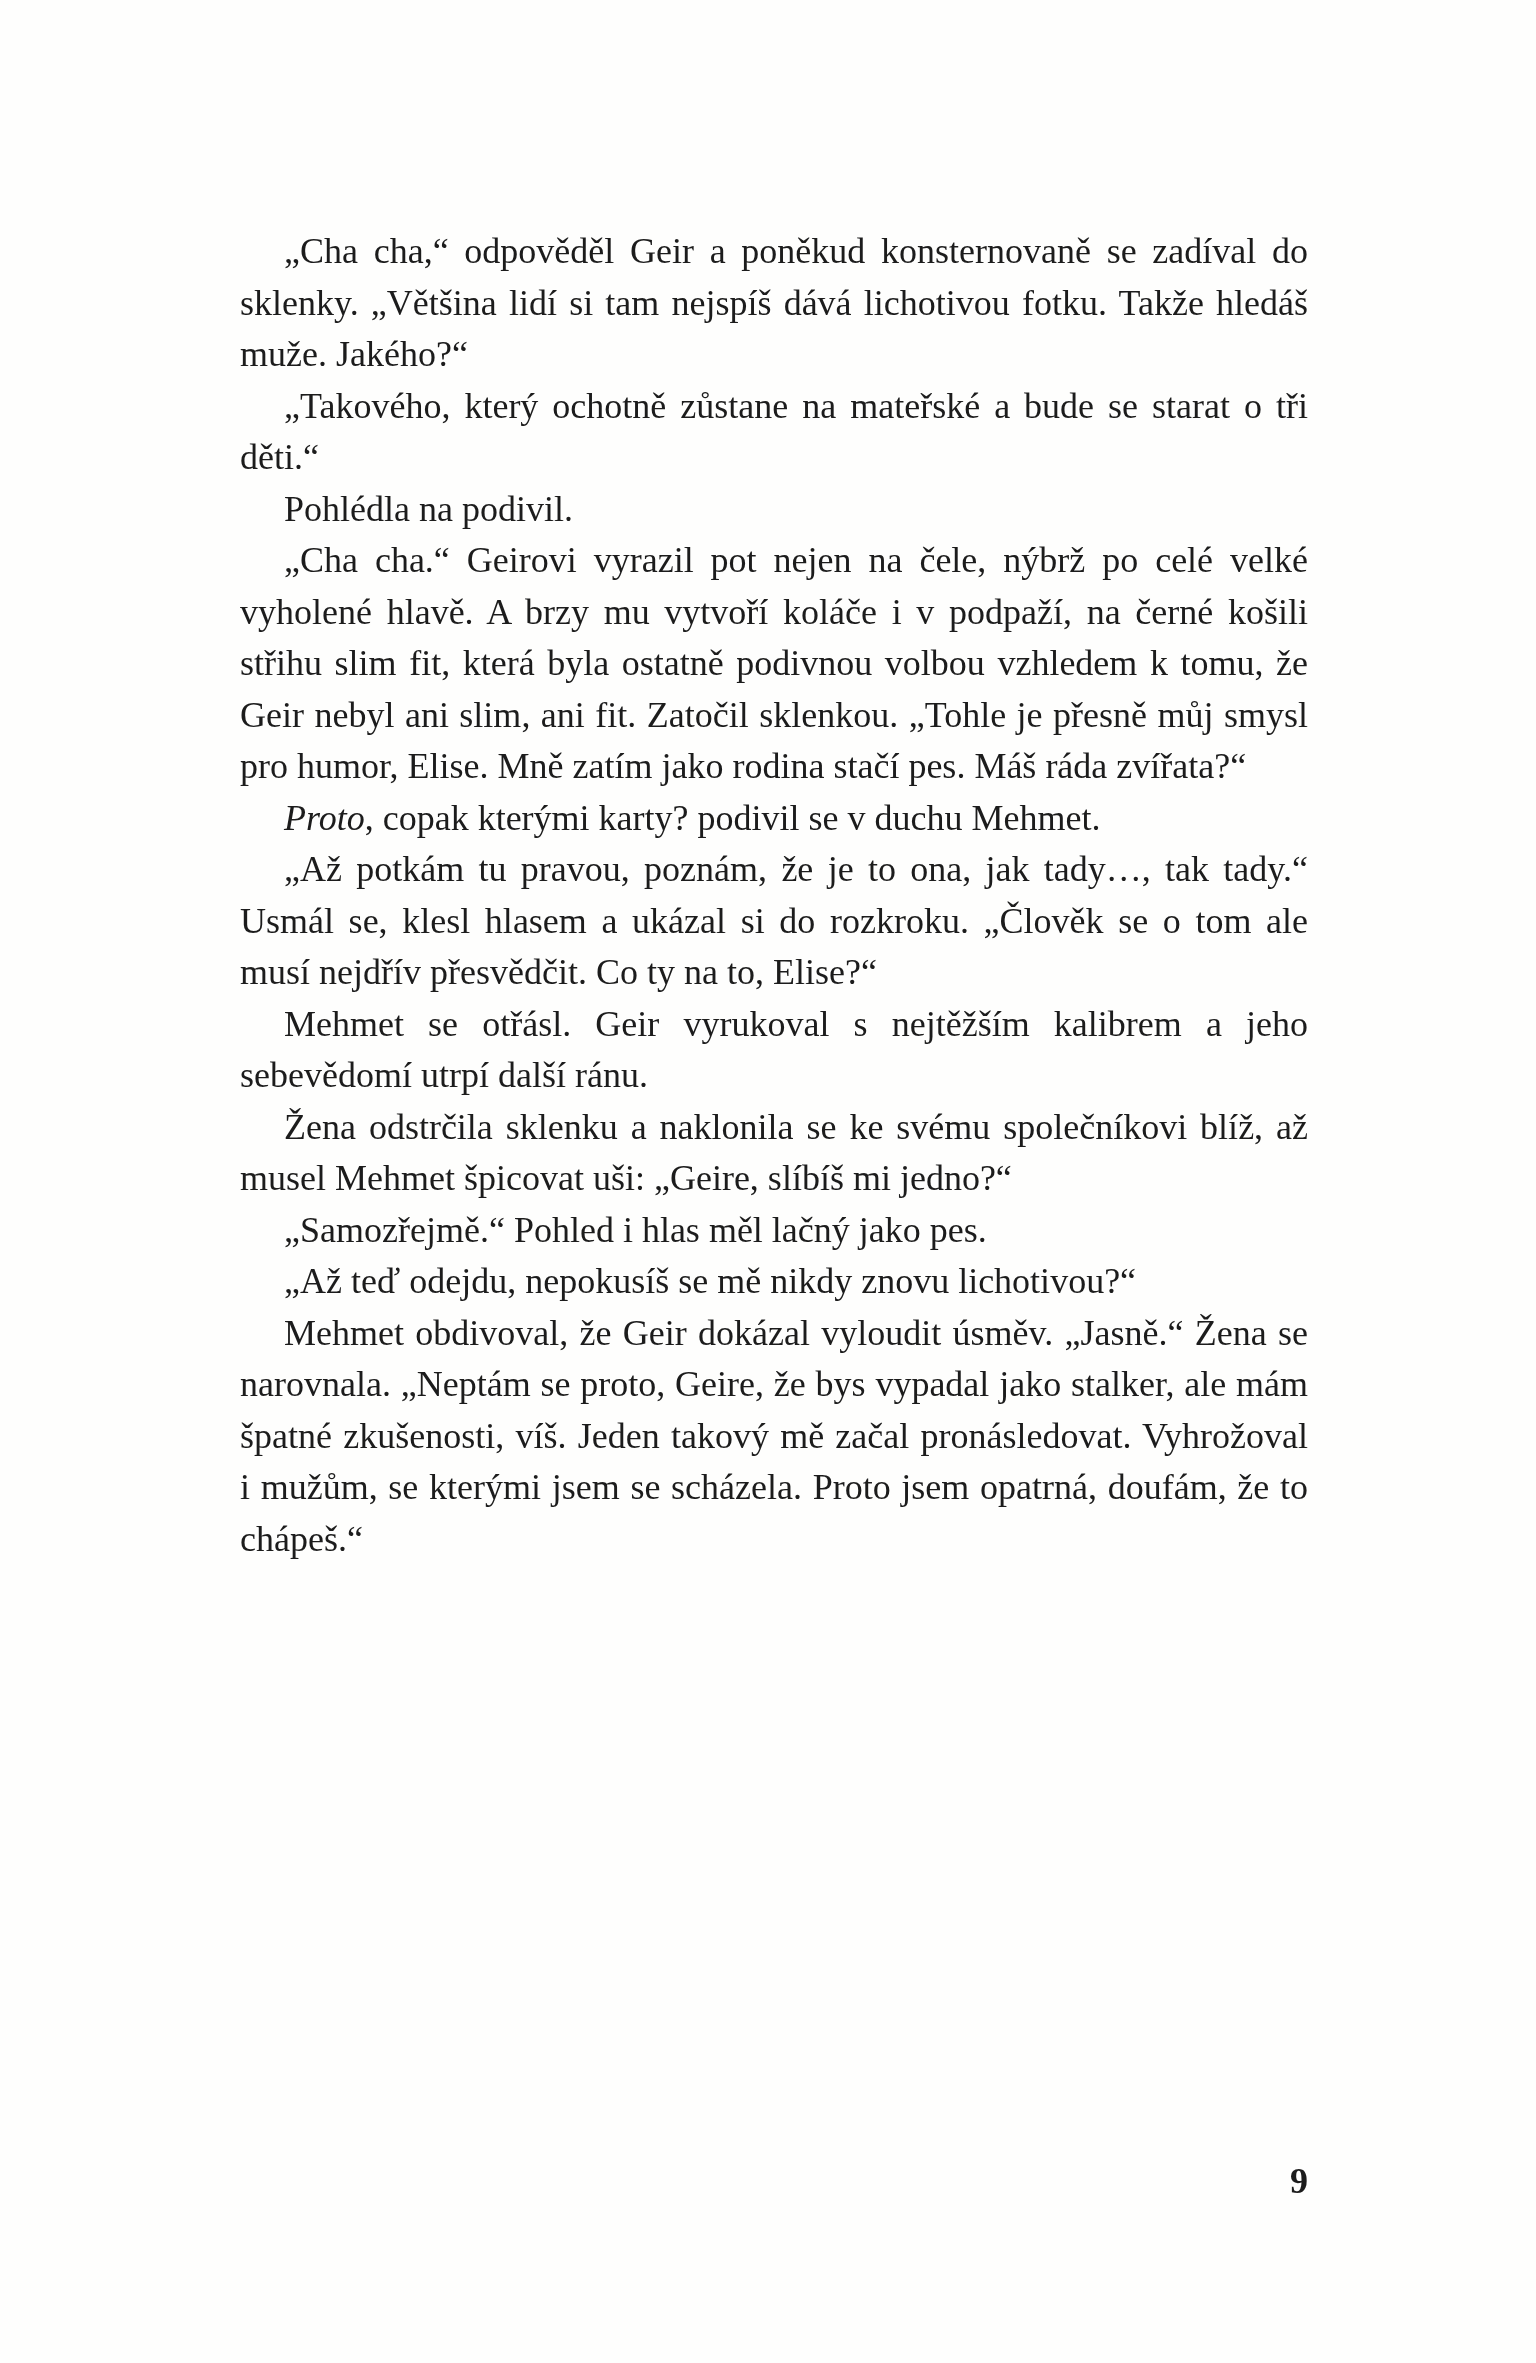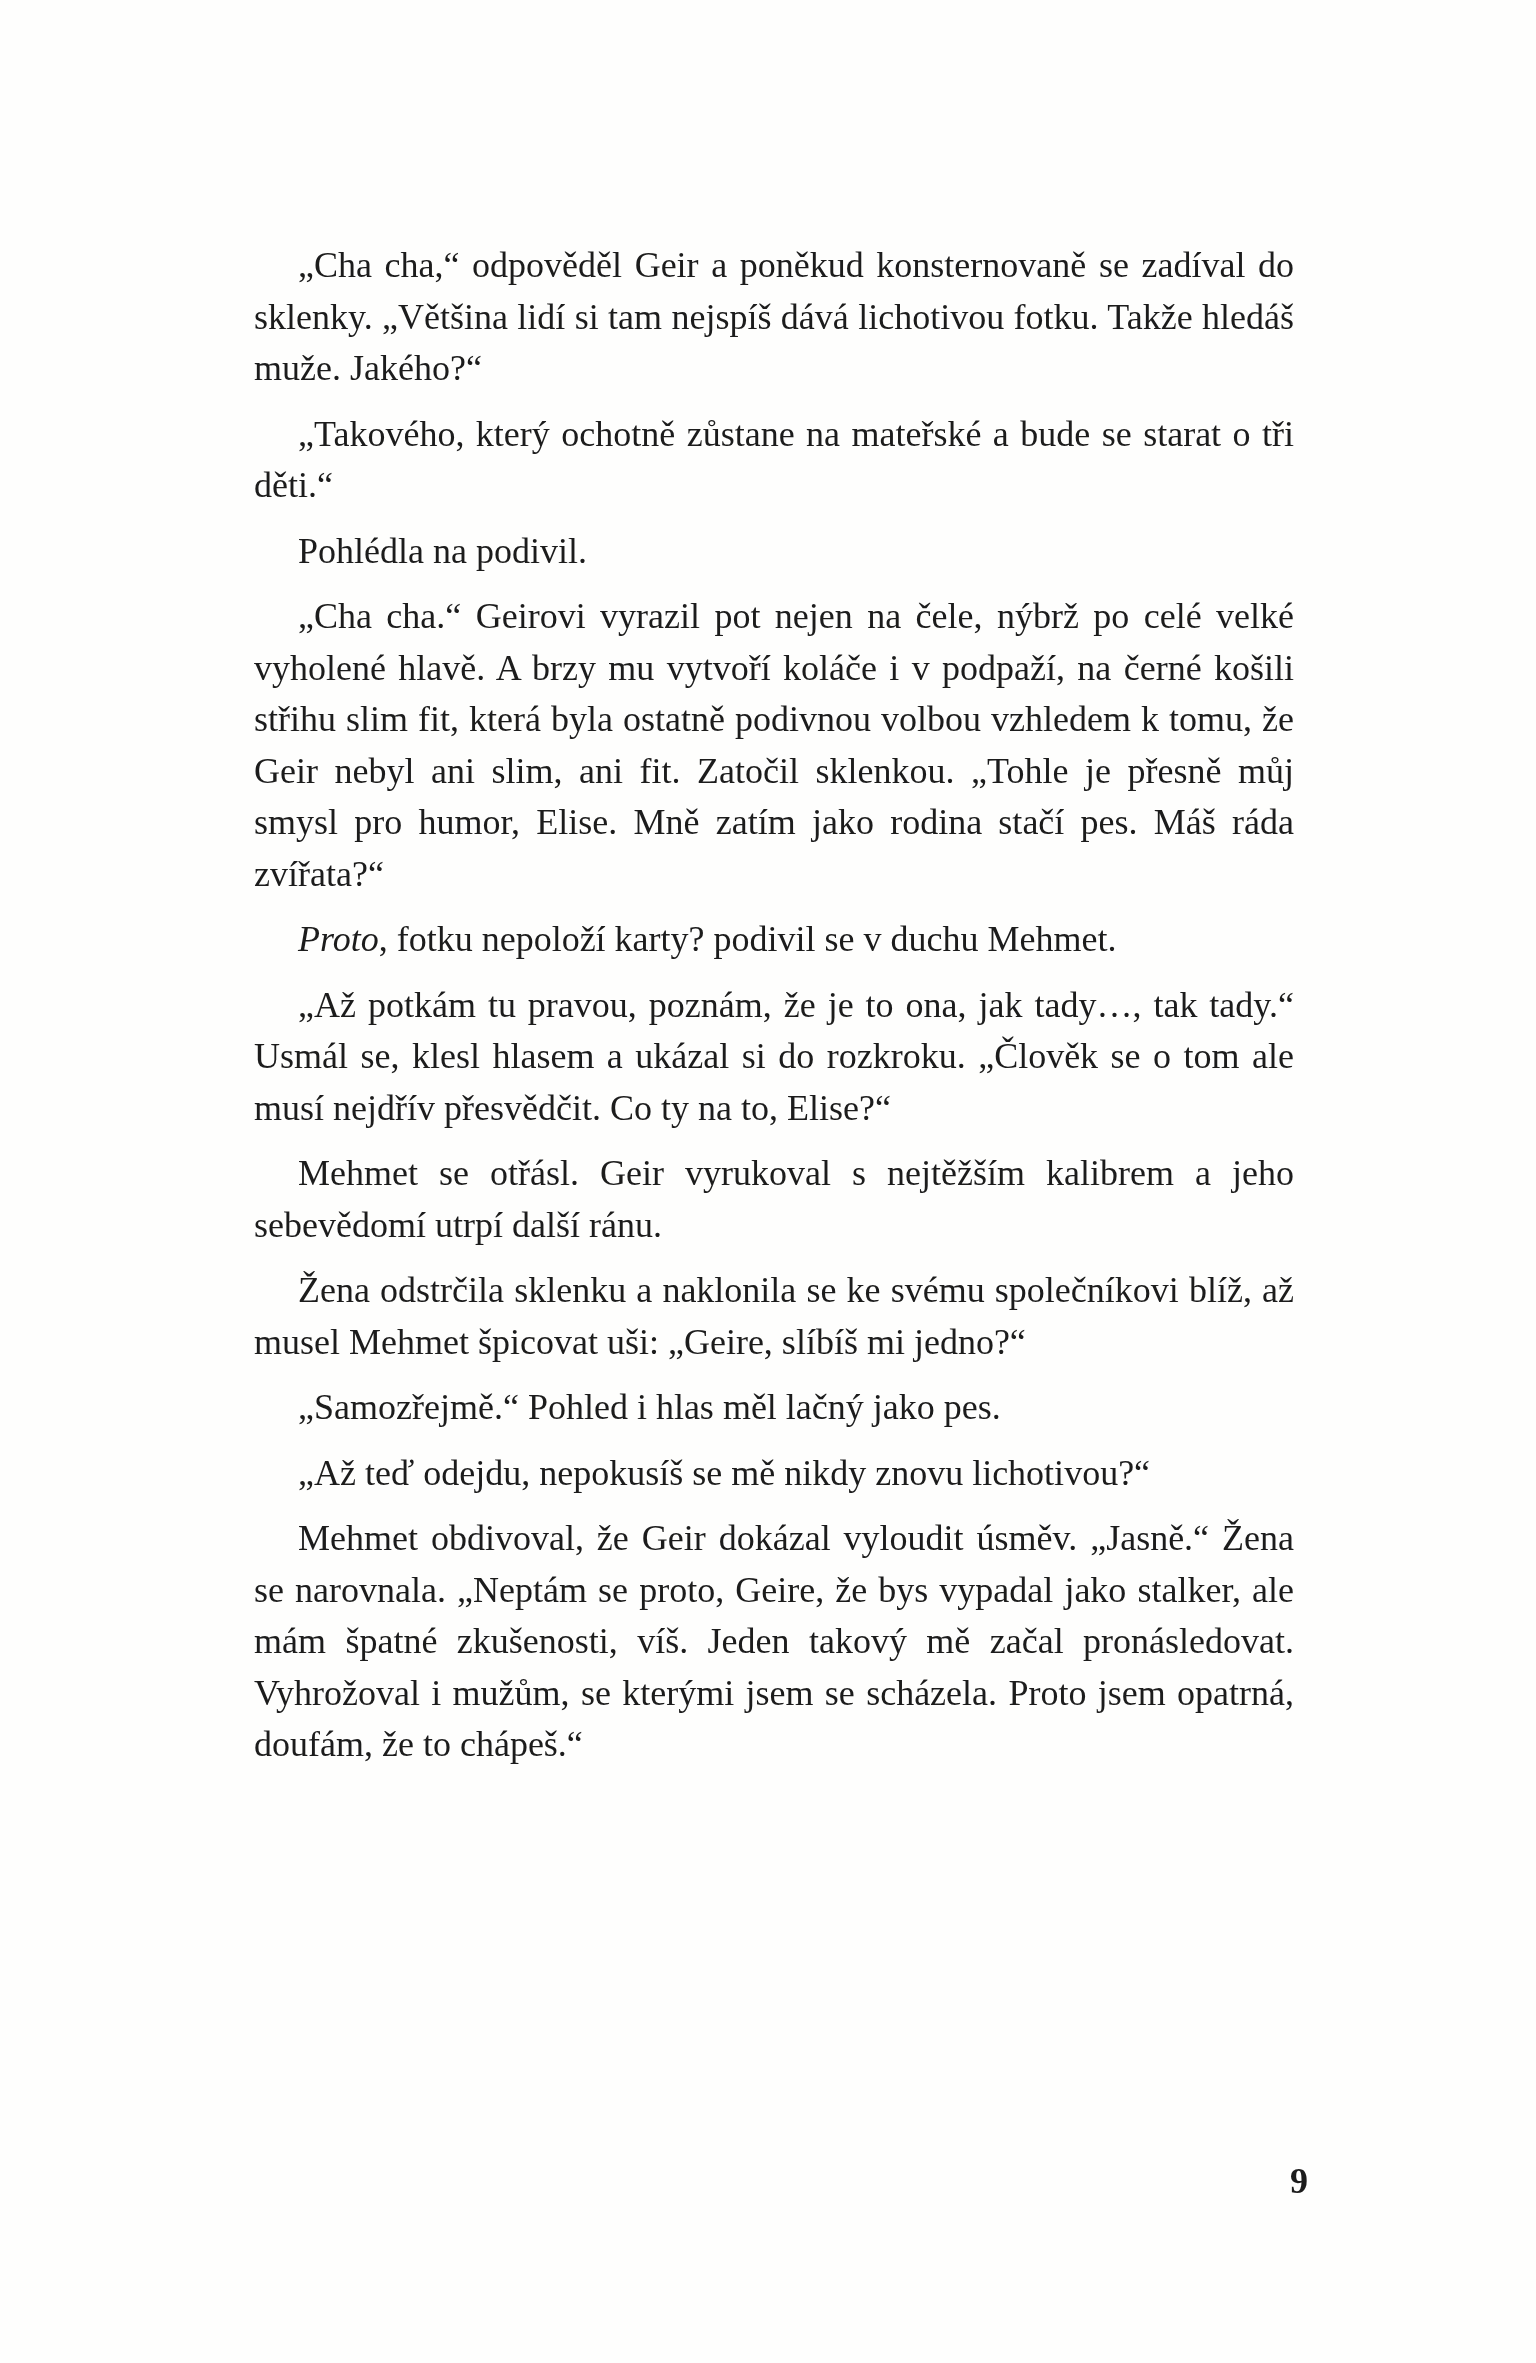--- a/index.html
+++ b/index.html
@@ -26,21 +26,21 @@
     font-family: "Liberation Serif", "DejaVu Serif", serif;
     font-size: 36px;
     line-height: 51.5px;
     color: #1c1c1c;
     text-align: justify;
     text-justify: inter-word;
     hyphens: auto;
     -webkit-hyphens: auto;
   }
   .text-block p {
-    margin: 14px;
+    margin: 0;
     padding: 0;
     text-indent: 44px;
   }
   .italic {
     font-style: italic;
   }
   .page-number {
     position: absolute;
     top: 2160px;
     left: 240px;
@@ -54,21 +54,21 @@
 </style>
 </head>
 <body>
 
 <div class="book-page">
   <div class="text-block" id="paragraphs">
       <p><span>„Cha cha,“ odpověděl Geir a poněkud konsternovaně se zadíval do sklenky. „Většina lidí si tam nejspíš dává lichotivou fotku. Takže hledáš muže. Jakého?“</span></p>
       <p><span>„Takového, který ochotně zůstane na mateřské a bude se starat o tři děti.“</span></p>
       <p><span>Pohlédla na podivil.</span></p>
       <p><span>„Cha cha.“ Geirovi vyrazil pot nejen na čele, nýbrž po celé velké vyholené hlavě. A brzy mu vytvoří koláče i v podpaží, na černé košili střihu slim fit, která byla ostatně podivnou volbou vzhledem k tomu, že Geir nebyl ani slim, ani fit. Zatočil sklenkou. „Tohle je přesně můj smysl pro humor, Elise. Mně zatím jako rodina stačí pes. Máš ráda zvířata?“</span></p>
-      <p><span class="italic">Proto</span><span>, fotku nepoloží karty? podivil se v duchu Mehmet.</span></p>
+      <p><span class="italic">Proto</span><span>, copak kterými karty? podivil se v duchu Mehmet.</span></p>
       <p><span>„Až potkám tu pravou, poznám, že je to ona, jak tady…, tak tady.“ Usmál se, klesl hlasem a ukázal si do rozkroku. „Člověk se o tom ale musí nejdřív přesvědčit. Co ty na to, Elise?“</span></p>
       <p><span>Mehmet se otřásl. Geir vyrukoval s nejtěžším kalibrem a jeho sebevědomí utrpí další ránu.</span></p>
       <p><span>Žena odstrčila sklenku a naklonila se ke svému společníkovi blíž, až musel Mehmet špicovat uši: „Geire, slíbíš mi jedno?“</span></p>
       <p><span>„Samozřejmě.“ Pohled i hlas měl lačný jako pes.</span></p>
       <p><span>„Až teď odejdu, nepokusíš se mě nikdy znovu lichotivou?“</span></p>
       <p><span>Mehmet obdivoval, že Geir dokázal vyloudit úsměv. „Jasně.“ Žena se narovnala. „Neptám se proto, Geire, že bys vypadal jako stalker, ale mám špatné zkušenosti, víš. Jeden takový mě začal pronásledovat. Vyhrožoval i mužům, se kterými jsem se scházela. Proto jsem opatrná, doufám, že to chápeš.“</span></p>
     </div>
   <div class="page-number">9</div>
 </div>
 

